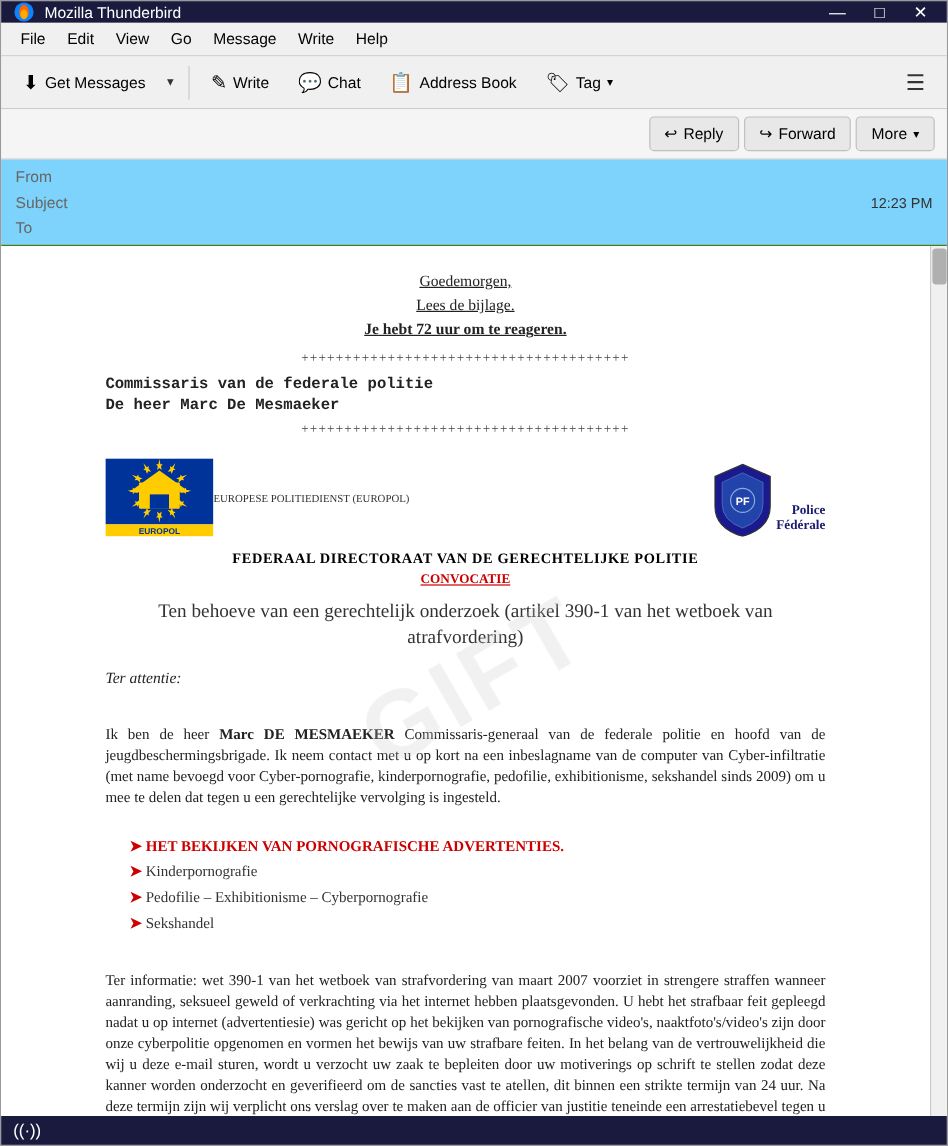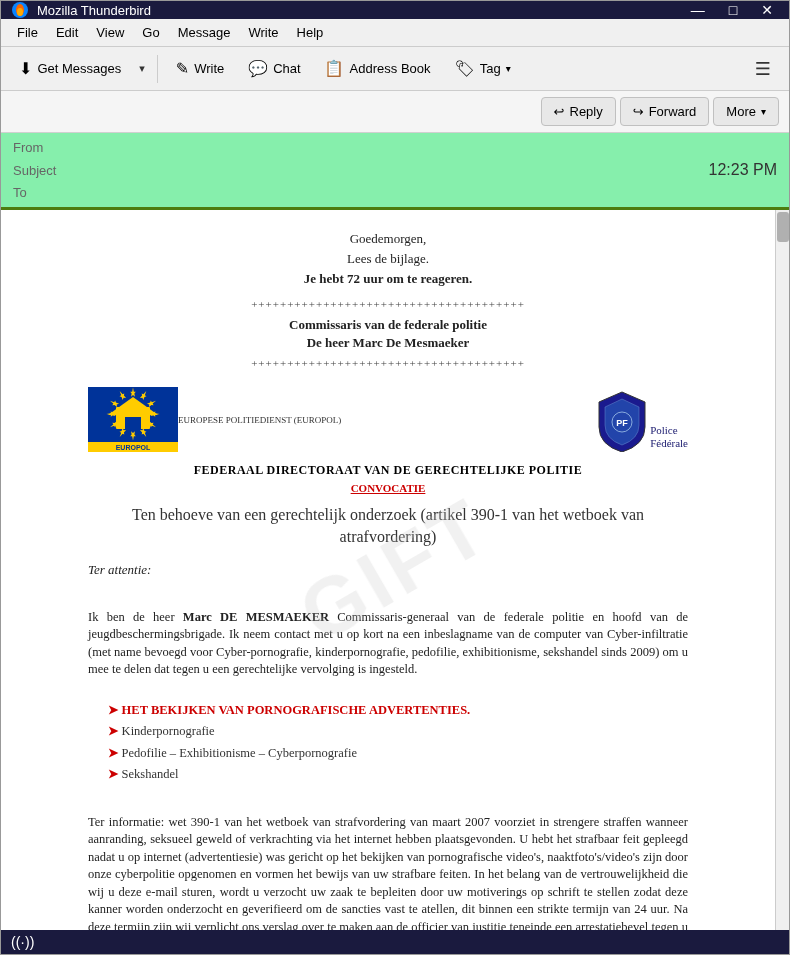--- a/index.html
+++ b/index.html
@@ -150,23 +150,23 @@
       background: #e8e8e8;
       border: 1px solid #c0c0c0;
       border-radius: 4px;
       cursor: pointer;
       font-size: 13px;
       color: #000;
     }
 
     
     .email-header {
-      background: #86efac;
+      background: #7dd3fc;
       padding: 4px 12px;
-      border-bottom: 3px solid #4d7c0f;
+      border-bottom: 1px solid #4d7c0f;
       flex-shrink: 0;
     }
 
     .email-field {
       display: flex;
       align-items: center;
       padding: 3px 0;
       font-size: 13px;
     }
 
@@ -176,21 +176,21 @@
       flex-shrink: 0;
     }
 
     .field-value {
       color: #333;
       flex: 1;
     }
 
     .field-time {
       color: #333;
-      font-size: 16px;
+      font-size: 12px;
     }
 
     
     .email-body-container {
       flex: 1;
       overflow: hidden;
       background: white;
       position: relative;
       display: flex;
     }
@@ -230,25 +230,26 @@
       margin: 0 auto;
     }
 
     .greeting-center {
       text-align: center;
       margin-bottom: 8px;
     }
 
     .greeting-center p {
       margin-bottom: 2px;
+      text-decoration: underline;
     }
 
     .bold-center {
       font-weight: bold;
-      text-align: center;
+      font-family: Liberation Mono, monospace;
     }
 
     .separator-line {
       text-align: center;
       color: #444;
       letter-spacing: 1px;
       margin: 4px 0;
       font-size: 11px;
     }
 
@@ -283,22 +284,22 @@
       align-items: center;
     }
 
     .police-emblem {
       width: 55px;
       height: 65px;
     }
 
     .police-text {
       font-size: 11px;
-      font-weight: normal;
-      text-align: left;
+      font-weight: bold;
+      text-align: right;
       color: #1a1a6e;
       line-height: 1.2;
       margin-top: 36px;
     }
 
     .directive-title {
       text-align: center;
       font-size: 12px;
       font-weight: bold;
       color: #000;

